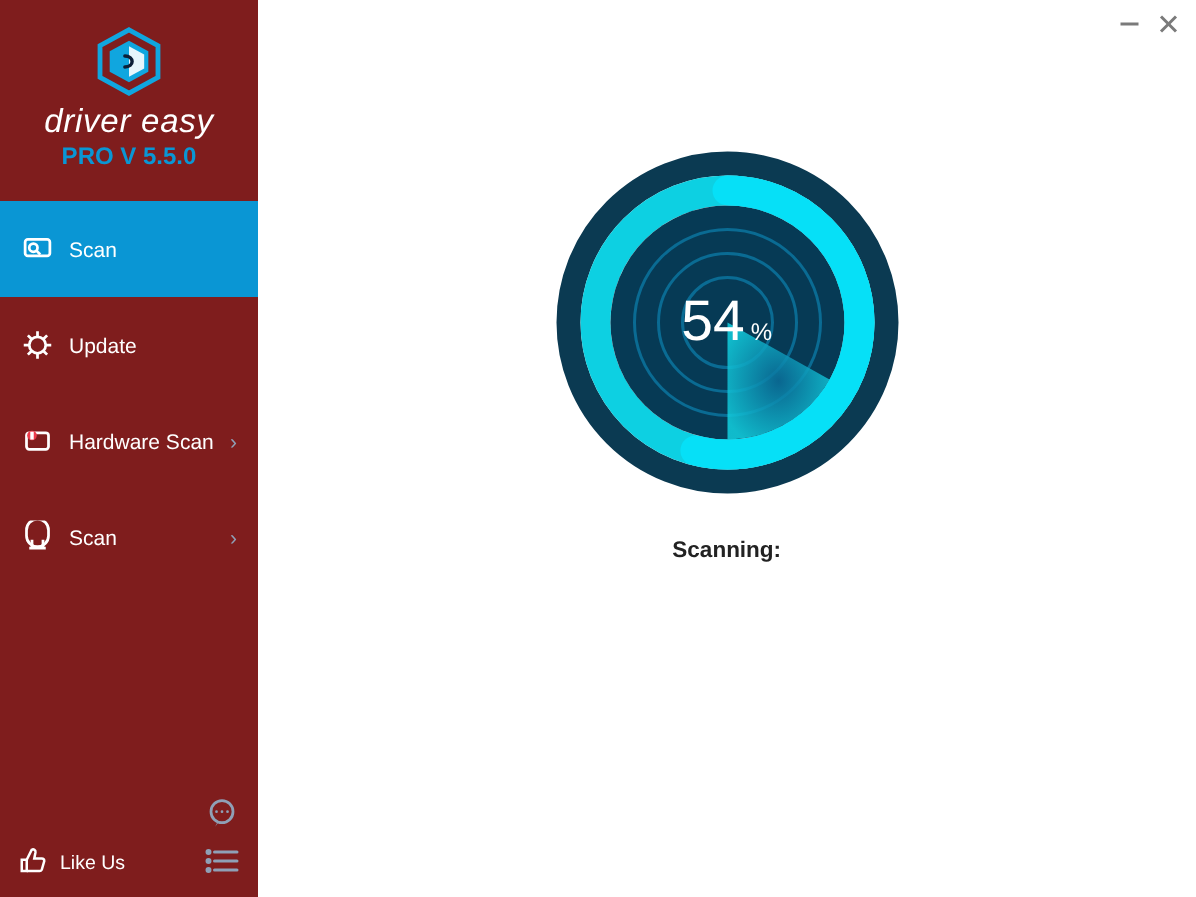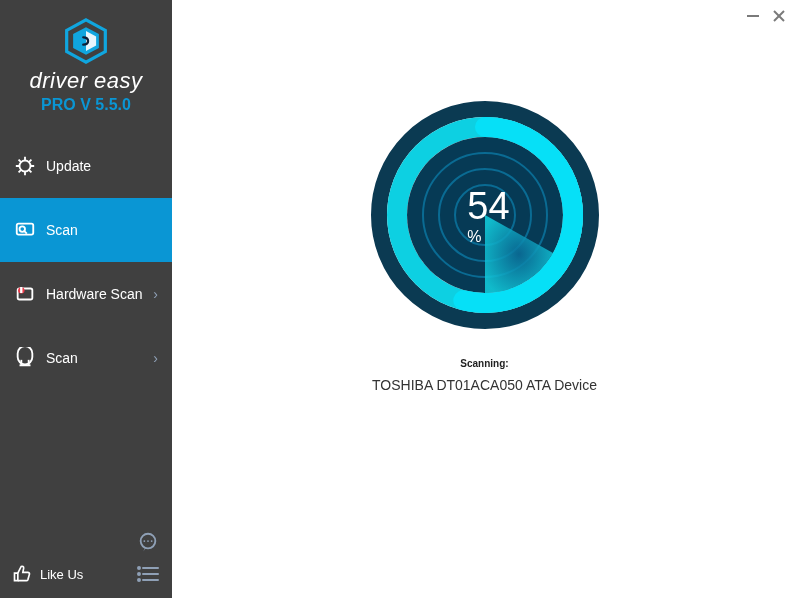--- a/index.html
+++ b/index.html
@@ -7,21 +7,21 @@
       font-family: -apple-system, BlinkMacSystemFont, "Segoe UI", Arial, sans-serif;
       width: 797px;
       height: 598px;
       overflow: hidden;
       background: #fff;
       display: flex;
     }
     .sidebar {
       width: 172px;
       height: 100%;
-      background: #404040;
+      background: #7f1d1d;
       display: flex;
       flex-direction: column;
       color: #fff;
     }
     .logo-section {
       padding: 18px 10px 10px 10px;
       display: flex;
       flex-direction: column;
       align-items: center;
     }
@@ -153,39 +153,38 @@
       height: 100%;
     }
     .progress-text {
       position: absolute;
       top: 50%;
       left: 50%;
       transform: translate(-50%, -50%);
       display: flex;
       align-items: baseline;
       color: #fff;
-      flex-direction: column;
     }
     .progress-number {
       font-size: 38px;
       font-weight: 500;
       color: #fff;
     }
     .progress-pct {
       font-size: 16px;
       margin-left: 4px;
       color: #fff;
     }
     .status-section {
       margin-top: 28px;
       text-align: center;
     }
     .status-label {
       font-weight: 700;
-      font-size: 10px;
+      font-size: 15px;
       color: #222;
     }
     .status-device {
       margin-top: 8px;
       font-size: 14px;
       color: #333;
     }
   </style>
 </head>
 <body>
@@ -197,39 +196,39 @@
       <polygon points="50,20 78,35 78,65 50,80 22,65 22,35" fill="#10a6df"></polygon>
       <path d="M50 28 L72 40 L72 60 L50 72 Z" fill="#fff" opacity="0.9"></path>
       <path d="M44 42 C58 42 58 58 44 58" fill="none" stroke="#0d1f37" stroke-width="5" stroke-linecap="round"></path>
     </svg>
     <div class="logo-text">driver easy</div>
     <div class="version-text">PRO V 5.5.0</div>
   </div>
 
   <div class="nav">
 
-    <div class="nav-item">
-      <span class="nav-icon">
-        <svg viewBox="0 0 24 24" width="22" height="22" fill="none" stroke="#fff" stroke-width="2">
-          <circle cx="12" cy="12" r="6"></circle>
-          <path d="M12 2 L12 6 M12 18 L12 22 M2 12 L6 12 M18 12 L22 12 M5 5 L7.5 7.5 M16.5 16.5 L19 19 M5 19 L7.5 16.5 M16.5 7.5 L19 5"></path>
-        </svg>
-      </span>
-      <span class="nav-label">Update</span>
-    </div>
-
     <div class="nav-item active">
       <span class="nav-icon">
         <svg viewBox="0 0 24 24" width="22" height="22" fill="none" stroke="#fff" stroke-width="2">
           <rect x="3" y="5" width="18" height="12" rx="2"></rect>
           <circle cx="9" cy="11" r="3"></circle>
           <line x1="11" y1="13" x2="14" y2="16"></line>
         </svg>
       </span>
       <span class="nav-label">Scan</span>
+    </div>
+
+    <div class="nav-item">
+      <span class="nav-icon">
+        <svg viewBox="0 0 24 24" width="22" height="22" fill="none" stroke="#fff" stroke-width="2">
+          <circle cx="12" cy="12" r="6"></circle>
+          <path d="M12 2 L12 6 M12 18 L12 22 M2 12 L6 12 M18 12 L22 12 M5 5 L7.5 7.5 M16.5 16.5 L19 19 M5 19 L7.5 16.5 M16.5 7.5 L19 5"></path>
+        </svg>
+      </span>
+      <span class="nav-label">Update</span>
     </div>
 
     <div class="nav-item">
       <span class="nav-icon">
         <svg viewBox="0 0 24 24" width="22" height="22" fill="none" stroke="#fff" stroke-width="2">
           <rect x="4" y="6" width="16" height="12" rx="2"></rect>
           <circle cx="8" cy="8" r="3.5" fill="#ed3b4b" stroke="none"></circle>
           <text x="8" y="10" font-size="5" fill="#fff" text-anchor="middle" font-family="Arial">i</text>
         </svg>
       </span>
@@ -323,16 +322,15 @@
         <circle cx="115" cy="115" r="88" fill="none" stroke="#06e0f7" stroke-width="20" stroke-dasharray="298 552" transform="rotate(-90 115 115)" stroke-linecap="round"></circle>
       </svg>
       <div class="progress-text">
         <span class="progress-number">54</span>
         <span class="progress-pct">%</span>
       </div>
     </div>
 
     <div class="status-section">
       <div class="status-label">Scanning:</div>
-      <div class="status-device">TOSHIBA DT01ACA050 ATA Device</div>
     </div>
   </div>
 </div>
 
 </body></html>

